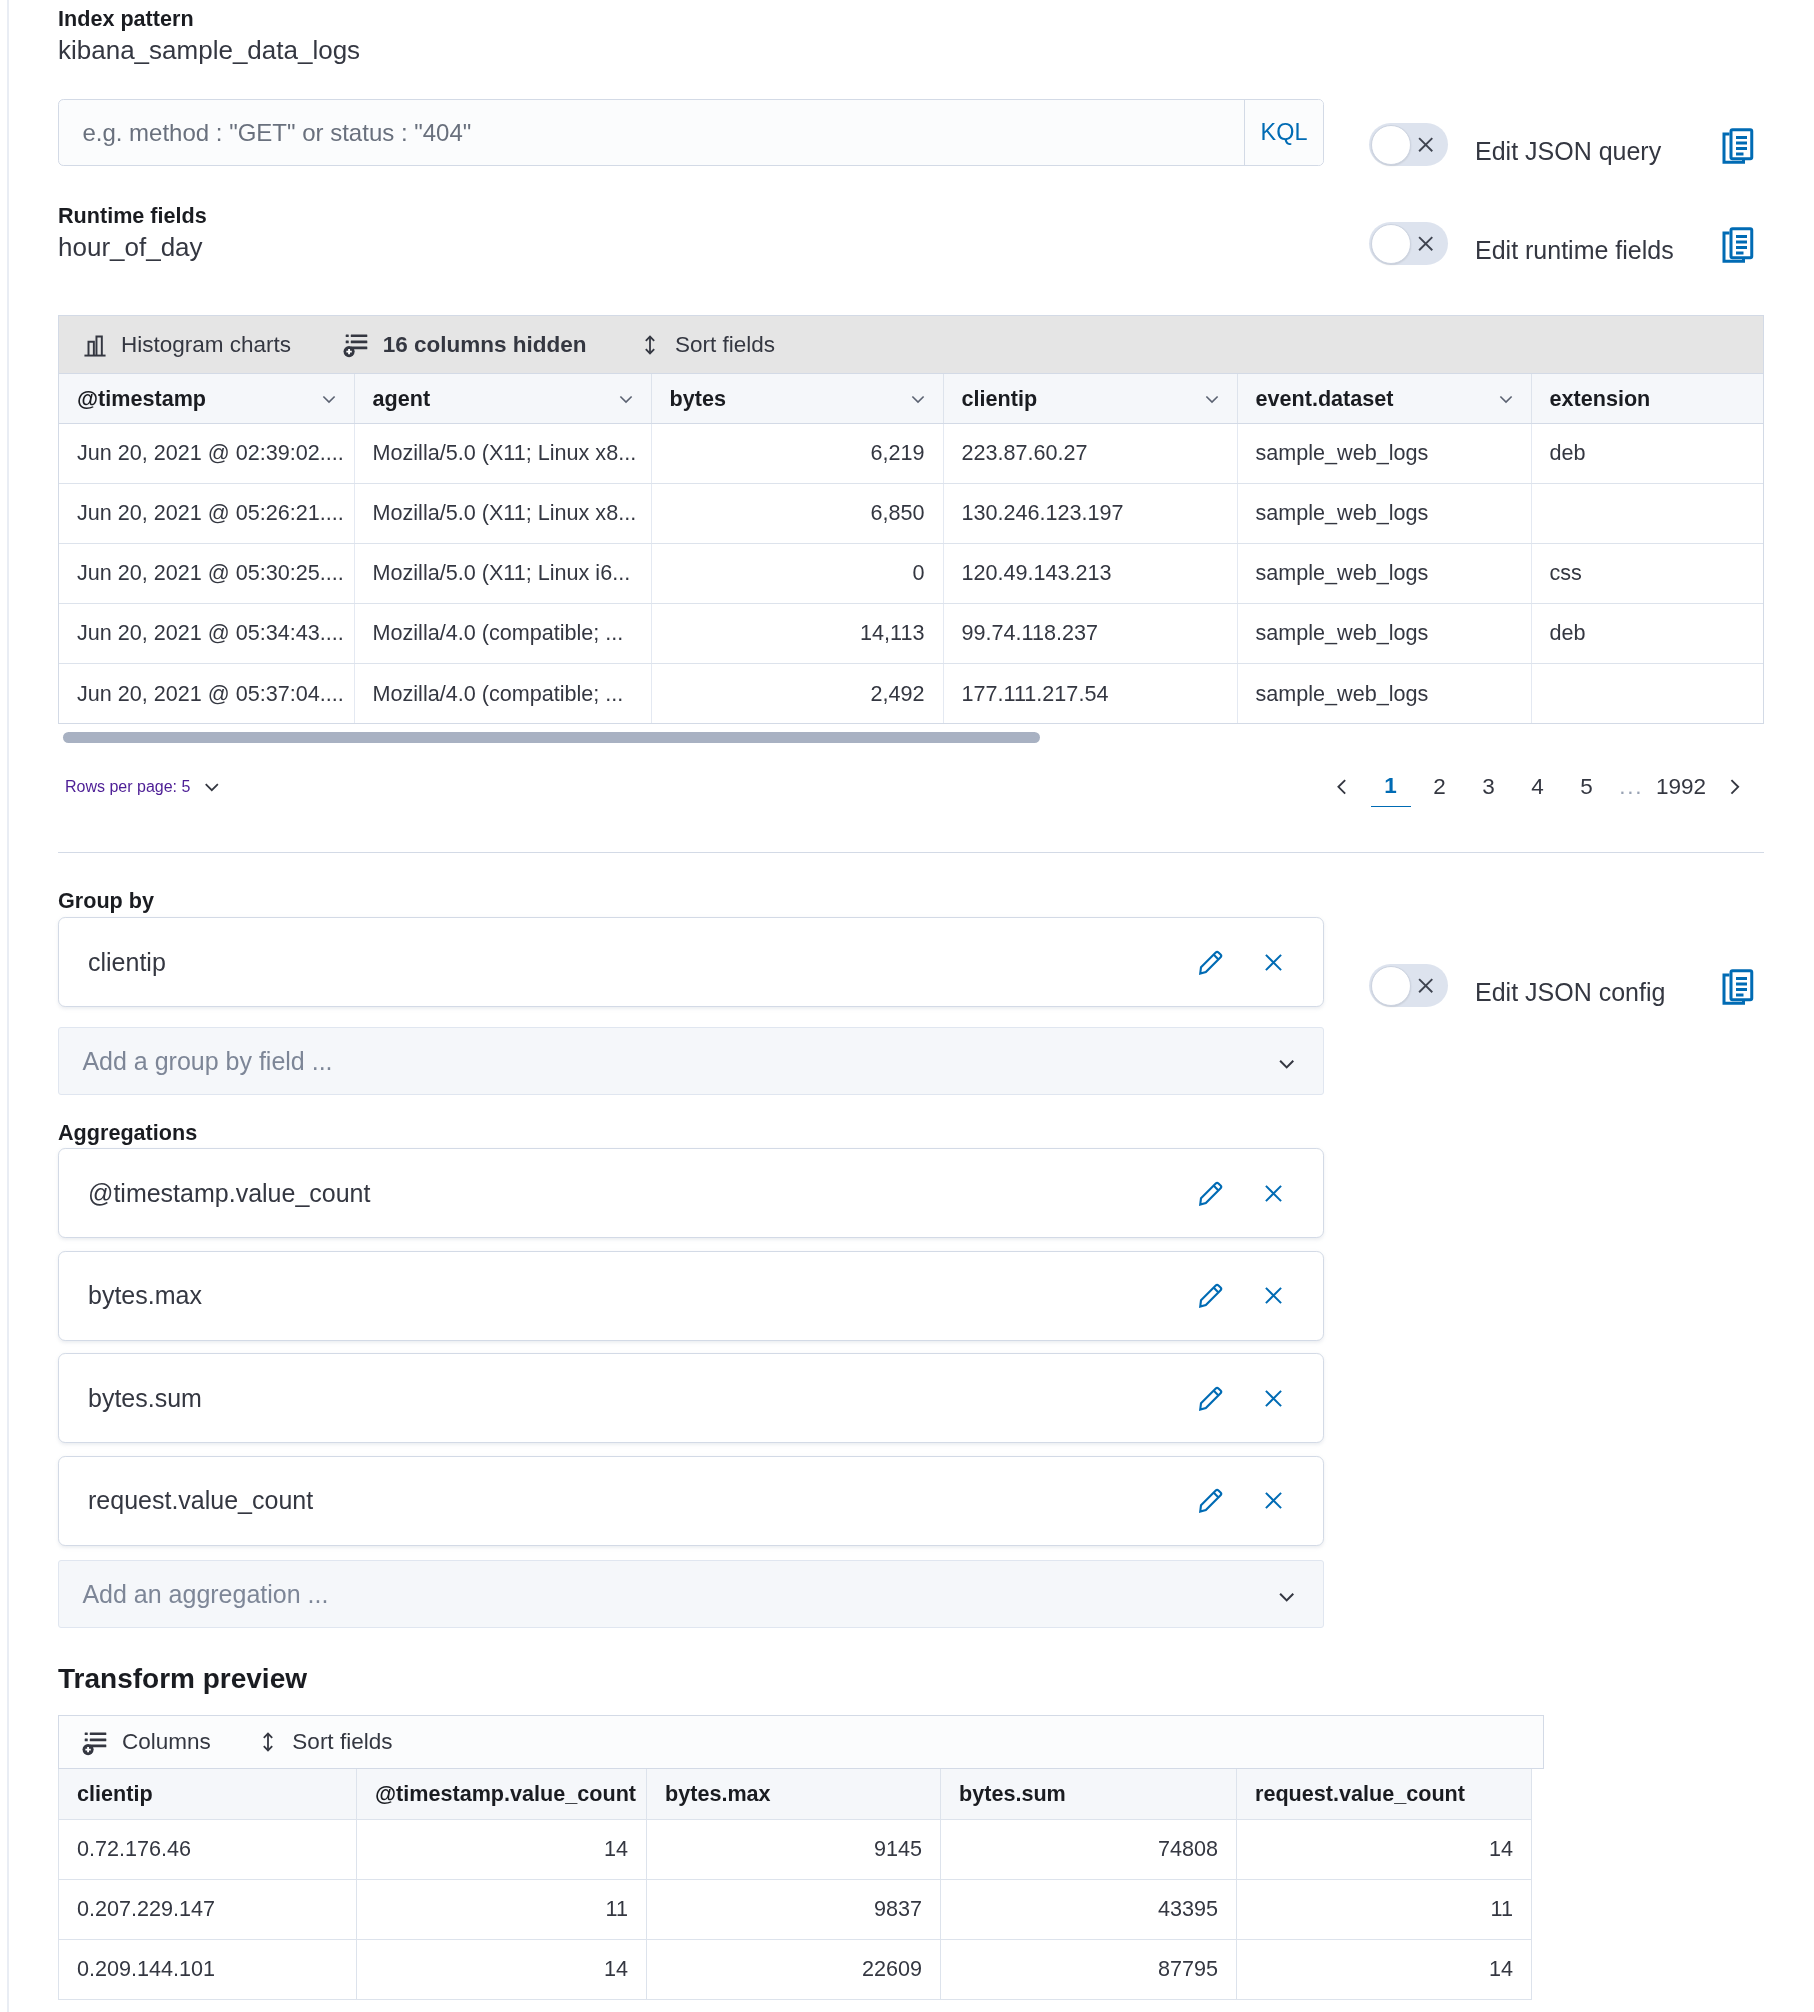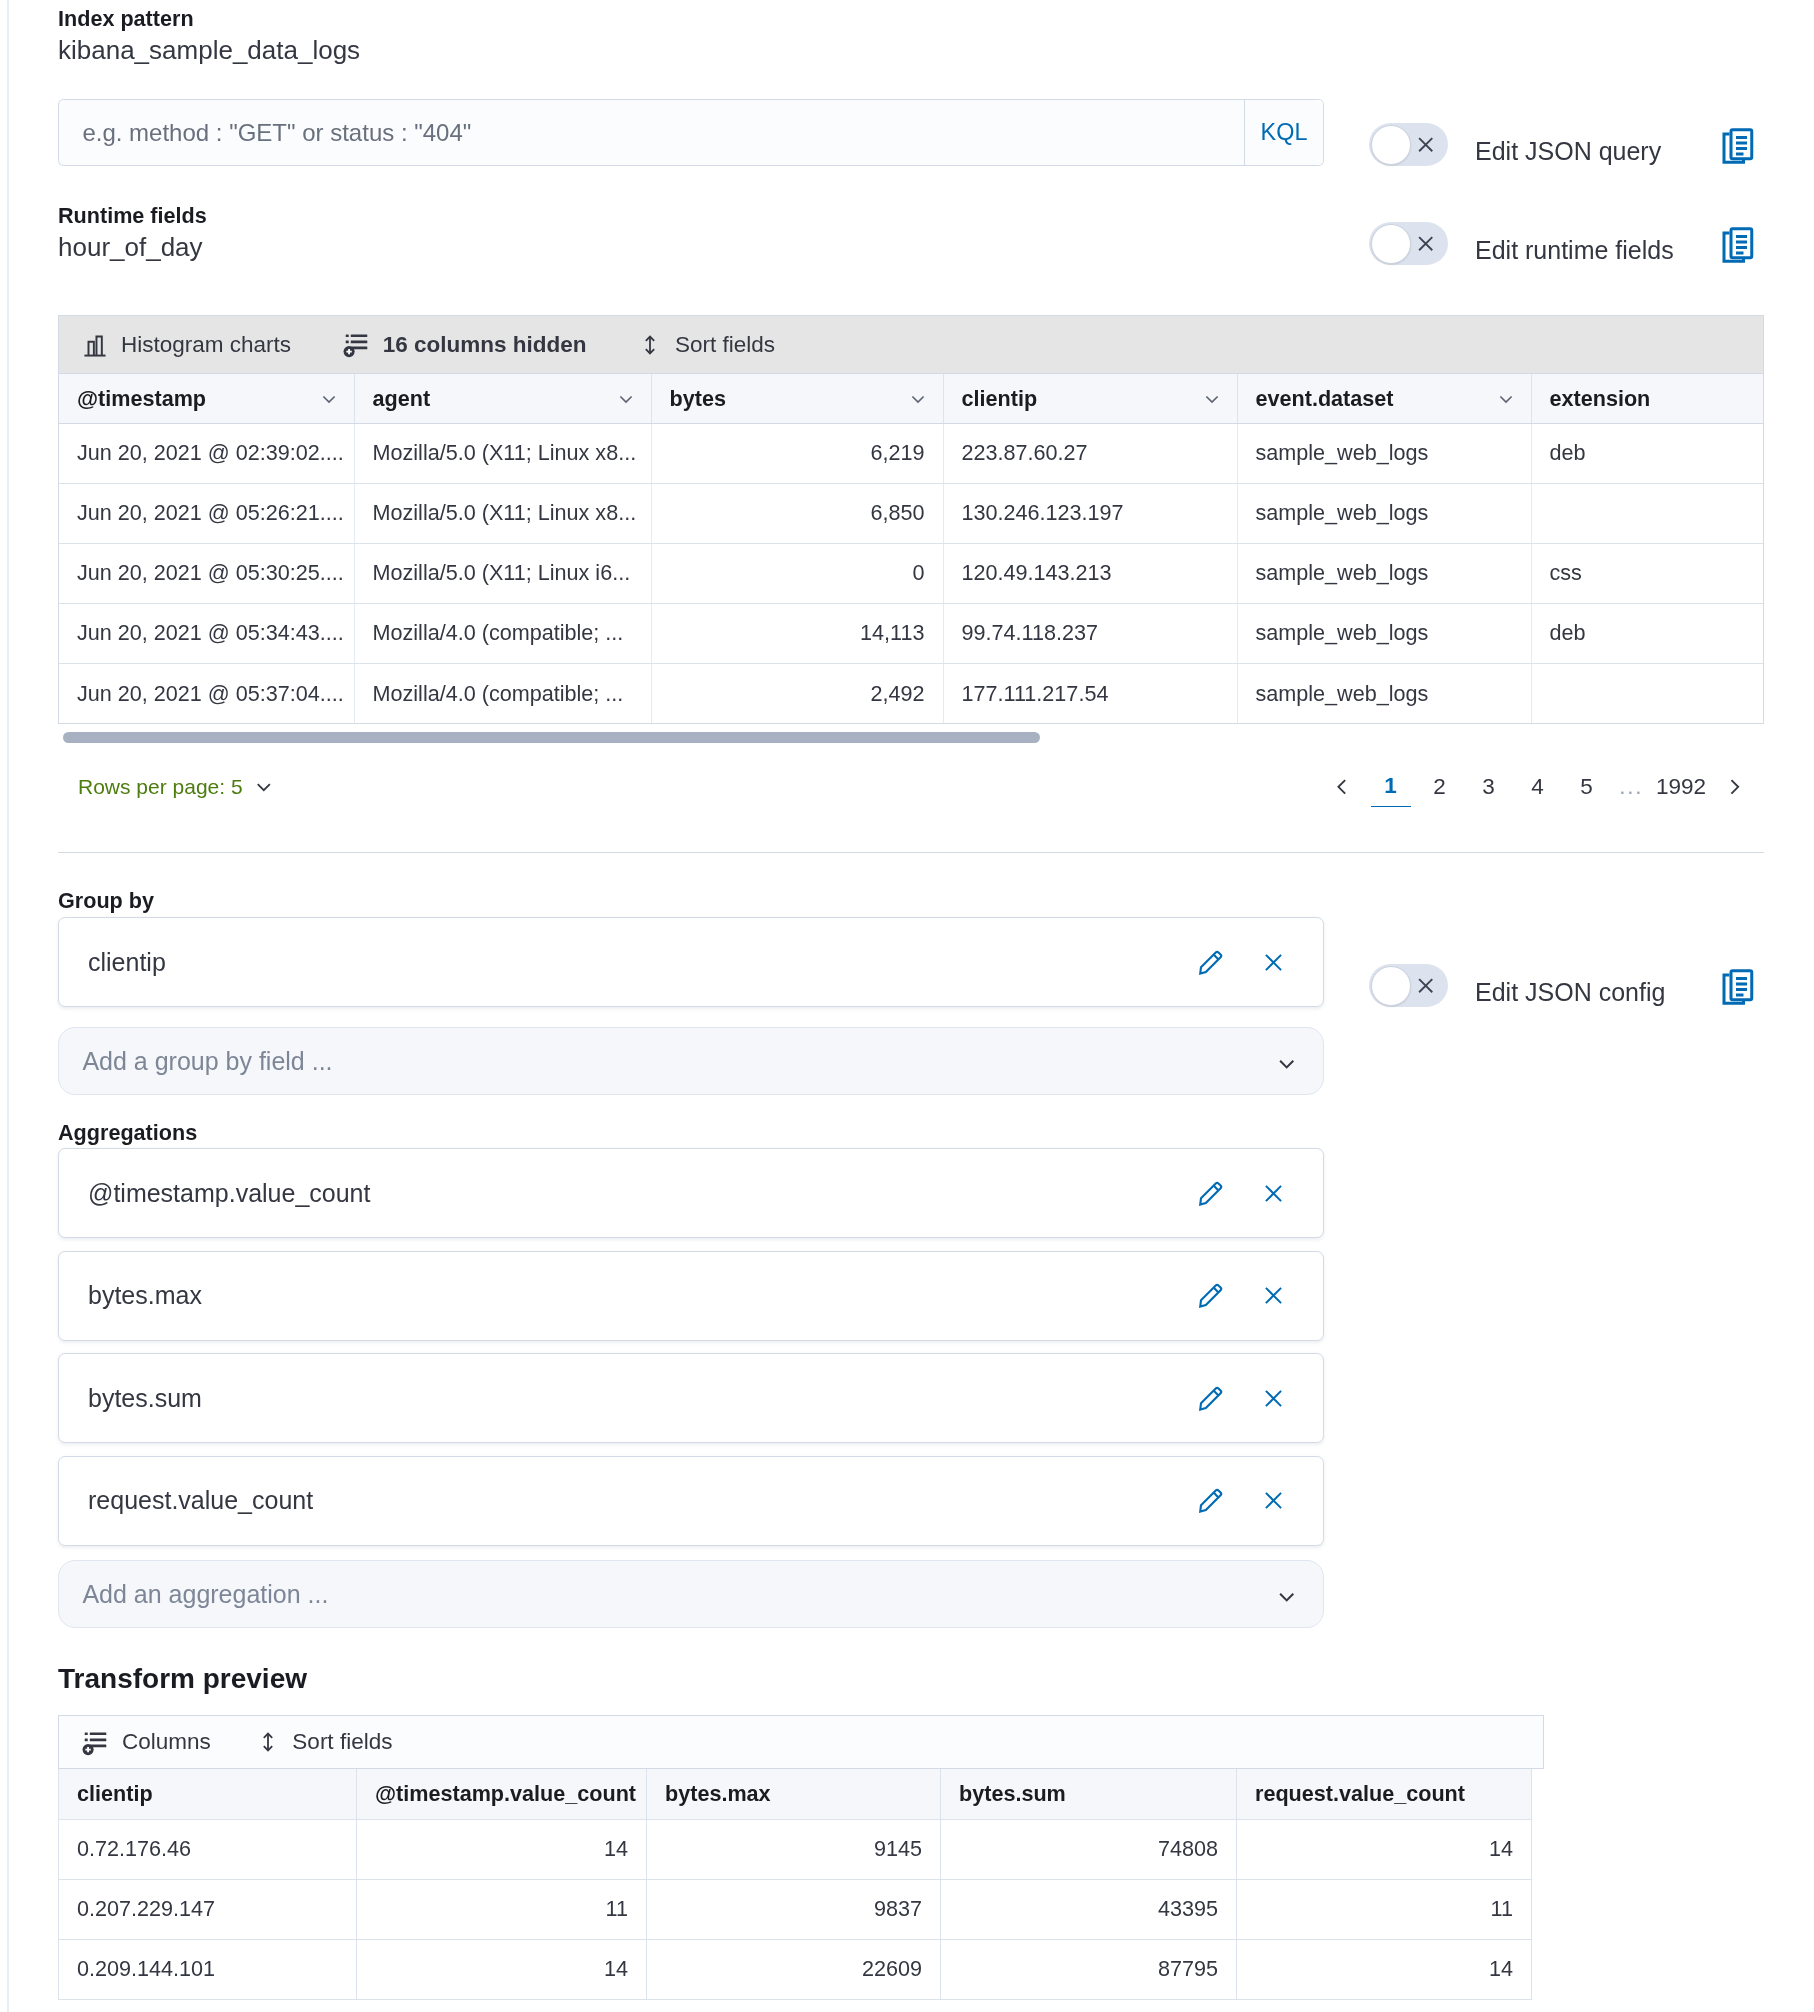--- a/index.html
+++ b/index.html
@@ -73,21 +73,21 @@
     white-space:nowrap; overflow:hidden; background:#fff;
   }
   table.dgrid th:last-child, table.dgrid td:last-child { border-right:none; }
   table.dgrid tr:last-child td { border-bottom:none; }
   .num { text-align:right; }
 
   .hscrollbar { margin:7.2px 0 0 5.4px; width:977px; height:11.7px; border-radius:6.3px; background:#a8b1c2; cursor:pointer; }
 
   
   .pag-row { margin-top:23.4px; width:1706px; display:flex; align-items:center; }
-  .rows-per-page { display:flex; align-items:center; gap:10.8px; font-size:21px; color:#4d7c0f; cursor:pointer; margin-left:20px; }
+  .rows-per-page { display:flex; align-items:center; gap:10.8px; font-size:16px; color:#4c1d95; cursor:pointer; margin-left:7px; }
   .pagination { margin-left:auto; display:flex; align-items:center; gap:9px; margin-right:9px; }
   .page-btn {
     min-width:40px; height:40px; display:flex; align-items:center; justify-content:center;
     font-size:22.5px; color:#343741; cursor:pointer;
   }
   .page-btn.active { color:#006BB4; font-weight:700; border-bottom:1.8px solid #006BB4; }
   .page-ellipsis { color:#98a2b3; font-size:22.5px; letter-spacing:1.8px; padding:0 3.6px; }
 
   .divider { margin-top:45px; width:1706px; border:none; border-top:1.8px solid #d3dae6; }
 
@@ -96,21 +96,21 @@
   
   .pill-card {
     width:1266px; height:90px; background:#fff; border:0.9px solid #d3dae6; border-radius:7.2px;
     box-shadow:0 1.8px 3.6px rgba(152,162,179,.18); display:flex; align-items:center; padding:0 36px 0 29px;
   }
   .pill-card .pill-label { font-size:25px; color:#343741; flex:1; overflow:hidden; white-space:nowrap; }
   .pill-actions { display:flex; align-items:center; gap:34px; }
   .icon-btn { display:flex; align-items:center; cursor:pointer; }
 
   .add-box {
-    width:1266px; height:68px; background:#f5f7fa; border:0.9px solid #e0e6f0; border-radius:17px;
+    width:1266px; height:68px; background:#f5f7fa; border:0.9px solid #e0e6f0; border-radius:3px;
     position:relative; display:flex; align-items:center;
   }
   .add-box input {
     flex:1; border:none; outline:none; background:transparent;
     font-family:inherit; font-size:25px; color:#343741; padding:0 63px 0 23.4px;
   }
   .add-box input::placeholder { color:#7d8697; }
   .add-box svg { position:absolute; right:25px; top:23.4px; }
 
   .preview-title { margin-top:32px; font-size:28px; font-weight:700; color:#1a1c21; line-height:38px; }

